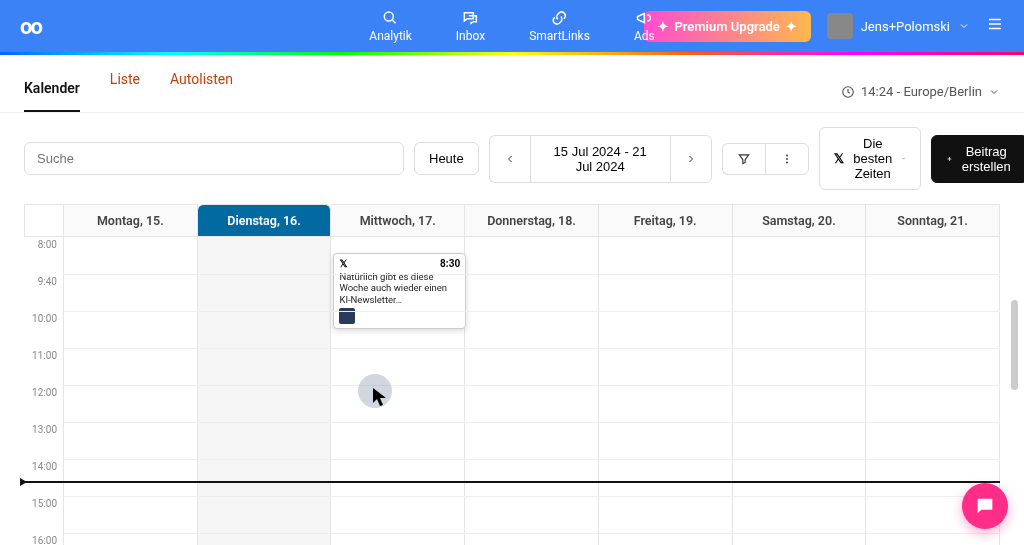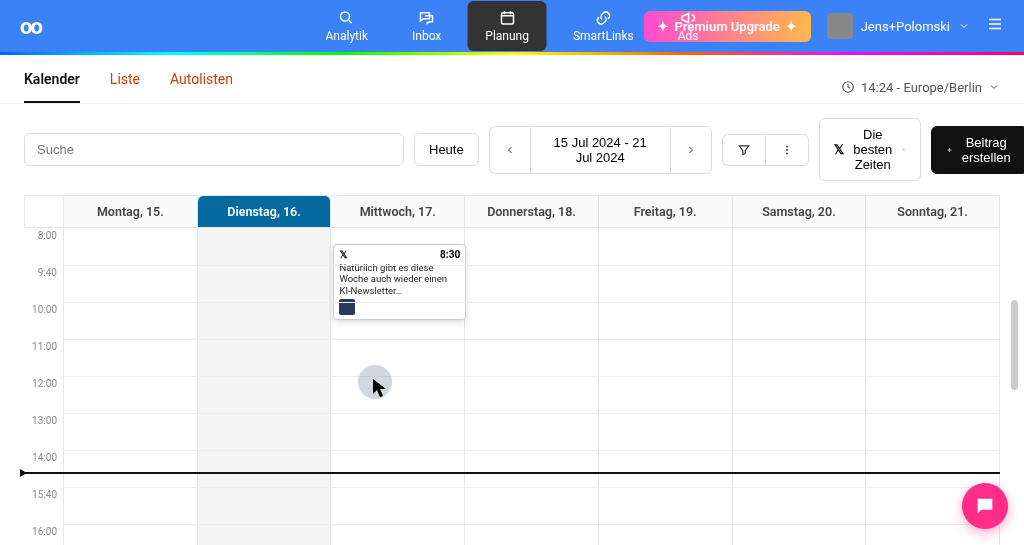--- a/index.html
+++ b/index.html
@@ -15,21 +15,21 @@
 .premium { background: linear-gradient(90deg, #ff4dcf, #ffb84d); color: #fff; padding: 8px 14px; border-radius: 6px; font-size: 13px; font-weight: 600; display: flex; align-items: center; gap: 6px; cursor: pointer; }
 .user { display: flex; align-items: center; gap: 8px; color: #fff; font-size: 13px; margin-left: 16px; cursor: pointer; }
 .avatar { width: 26px; height: 26px; background: #888; border-radius: 4px; }
 .hamburger { margin-left: 16px; color: #fff; cursor: pointer; }
 .rainbow { height: 3px; background: linear-gradient(90deg, #06f, #0ff, #0f0, #ff0, #f60, #f0f, #f06); }
 
 
 .tabs-row { display: flex; align-items: center; padding: 16px 24px 0 24px; border-bottom: 1px solid #eee; }
 .tabs { display: flex; gap: 30px; }
 .tab { font-size: 14px; padding-bottom: 14px; cursor: pointer; color: #c2410c; border-bottom: 2px solid transparent; }
-.tab.active { color: #111; font-weight: 600; border-bottom-color: #111; }
+.tab.active { color: #111; font-weight: 600; border-bottom-color: #111; margin-top: 9px; }
 .timezone { margin-left: auto; display: flex; align-items: center; gap: 6px; color: #555; font-size: 13px; cursor: pointer; }
 
 
 .toolbar { display: flex; align-items: center; gap: 10px; padding: 14px 24px; font-size: 13px; }
 .search { flex: 0 0 380px; border: 1px solid #ddd; border-radius: 6px; padding: 8px 12px; font-size: 13px; }
 .btn { border: 1px solid #ddd; background: #fff; border-radius: 6px; padding: 8px 14px; font-size: 13px; cursor: pointer; display: flex; align-items: center; gap: 6px; }
 .btn-group { display: flex; }
 .btn-group .btn { border-radius: 0; border-right: none; }
 .btn-group .btn:first-child { border-radius: 6px 0 0 6px; }
 .btn-group .btn:last-child { border-radius: 0 6px 6px 0; border-right: 1px solid #ddd; }
@@ -79,27 +79,20 @@
         </svg>
       <span>Analytik</span>
     </div>
     <div class="nav-item">
       <svg width="18" height="18" viewBox="0 0 24 24" fill="none" stroke="#fff" stroke-width="2">
           <path d="M4 5h12v8H8l-4 3V5z"></path>
           <path d="M10 9h10v8h-4l-3 2v-2"></path>
         </svg>
       <span>Inbox</span>
     </div>
-    <div class="nav-item active">
-      <svg width="18" height="18" viewBox="0 0 24 24" fill="none" stroke="#fff" stroke-width="2">
-          <rect x="4" y="5" width="16" height="15" rx="2"></rect>
-          <path d="M4 9h16M8 3v4M16 3v4"></path>
-        </svg>
-      <span>Planung</span>
-    </div>
     <div class="nav-item">
       <svg width="18" height="18" viewBox="0 0 24 24" fill="none" stroke="#fff" stroke-width="2">
           <path d="M10 14a5 5 0 0 1 0-7l2-2a5 5 0 0 1 7 7l-1 1"></path>
           <path d="M14 10a5 5 0 0 1 0 7l-2 2a5 5 0 0 1-7-7l1-1"></path>
         </svg>
       <span>SmartLinks</span>
     </div>
     <div class="nav-item">
       <svg width="18" height="18" viewBox="0 0 24 24" fill="none" stroke="#fff" stroke-width="2">
           <path d="M3 10v4l9 4V6l-9 4zM16 8a4 4 0 0 1 0 8"></path>
@@ -207,21 +200,21 @@
   <div class="grid" style="height:333px;">
 
     <div class="time-col">
       <div class="time-label">8:00</div>
       <div class="time-label">9:40</div>
       <div class="time-label">10:00</div>
       <div class="time-label">11:00</div>
       <div class="time-label">12:00</div>
       <div class="time-label">13:00</div>
       <div class="time-label">14:00</div>
-      <div class="time-label">15:40</div>
+      <div class="time-label">15:00</div>
       <div class="time-label">16:00</div>
     </div>
 
     <div class="day-col"></div>
     <div class="day-col shaded"></div>
     <div class="day-col" style="position:relative">
       <div class="event" style="top:16px">
         <div class="event-head">
           <span>𝕏</span>
           <span>8:30</span>

